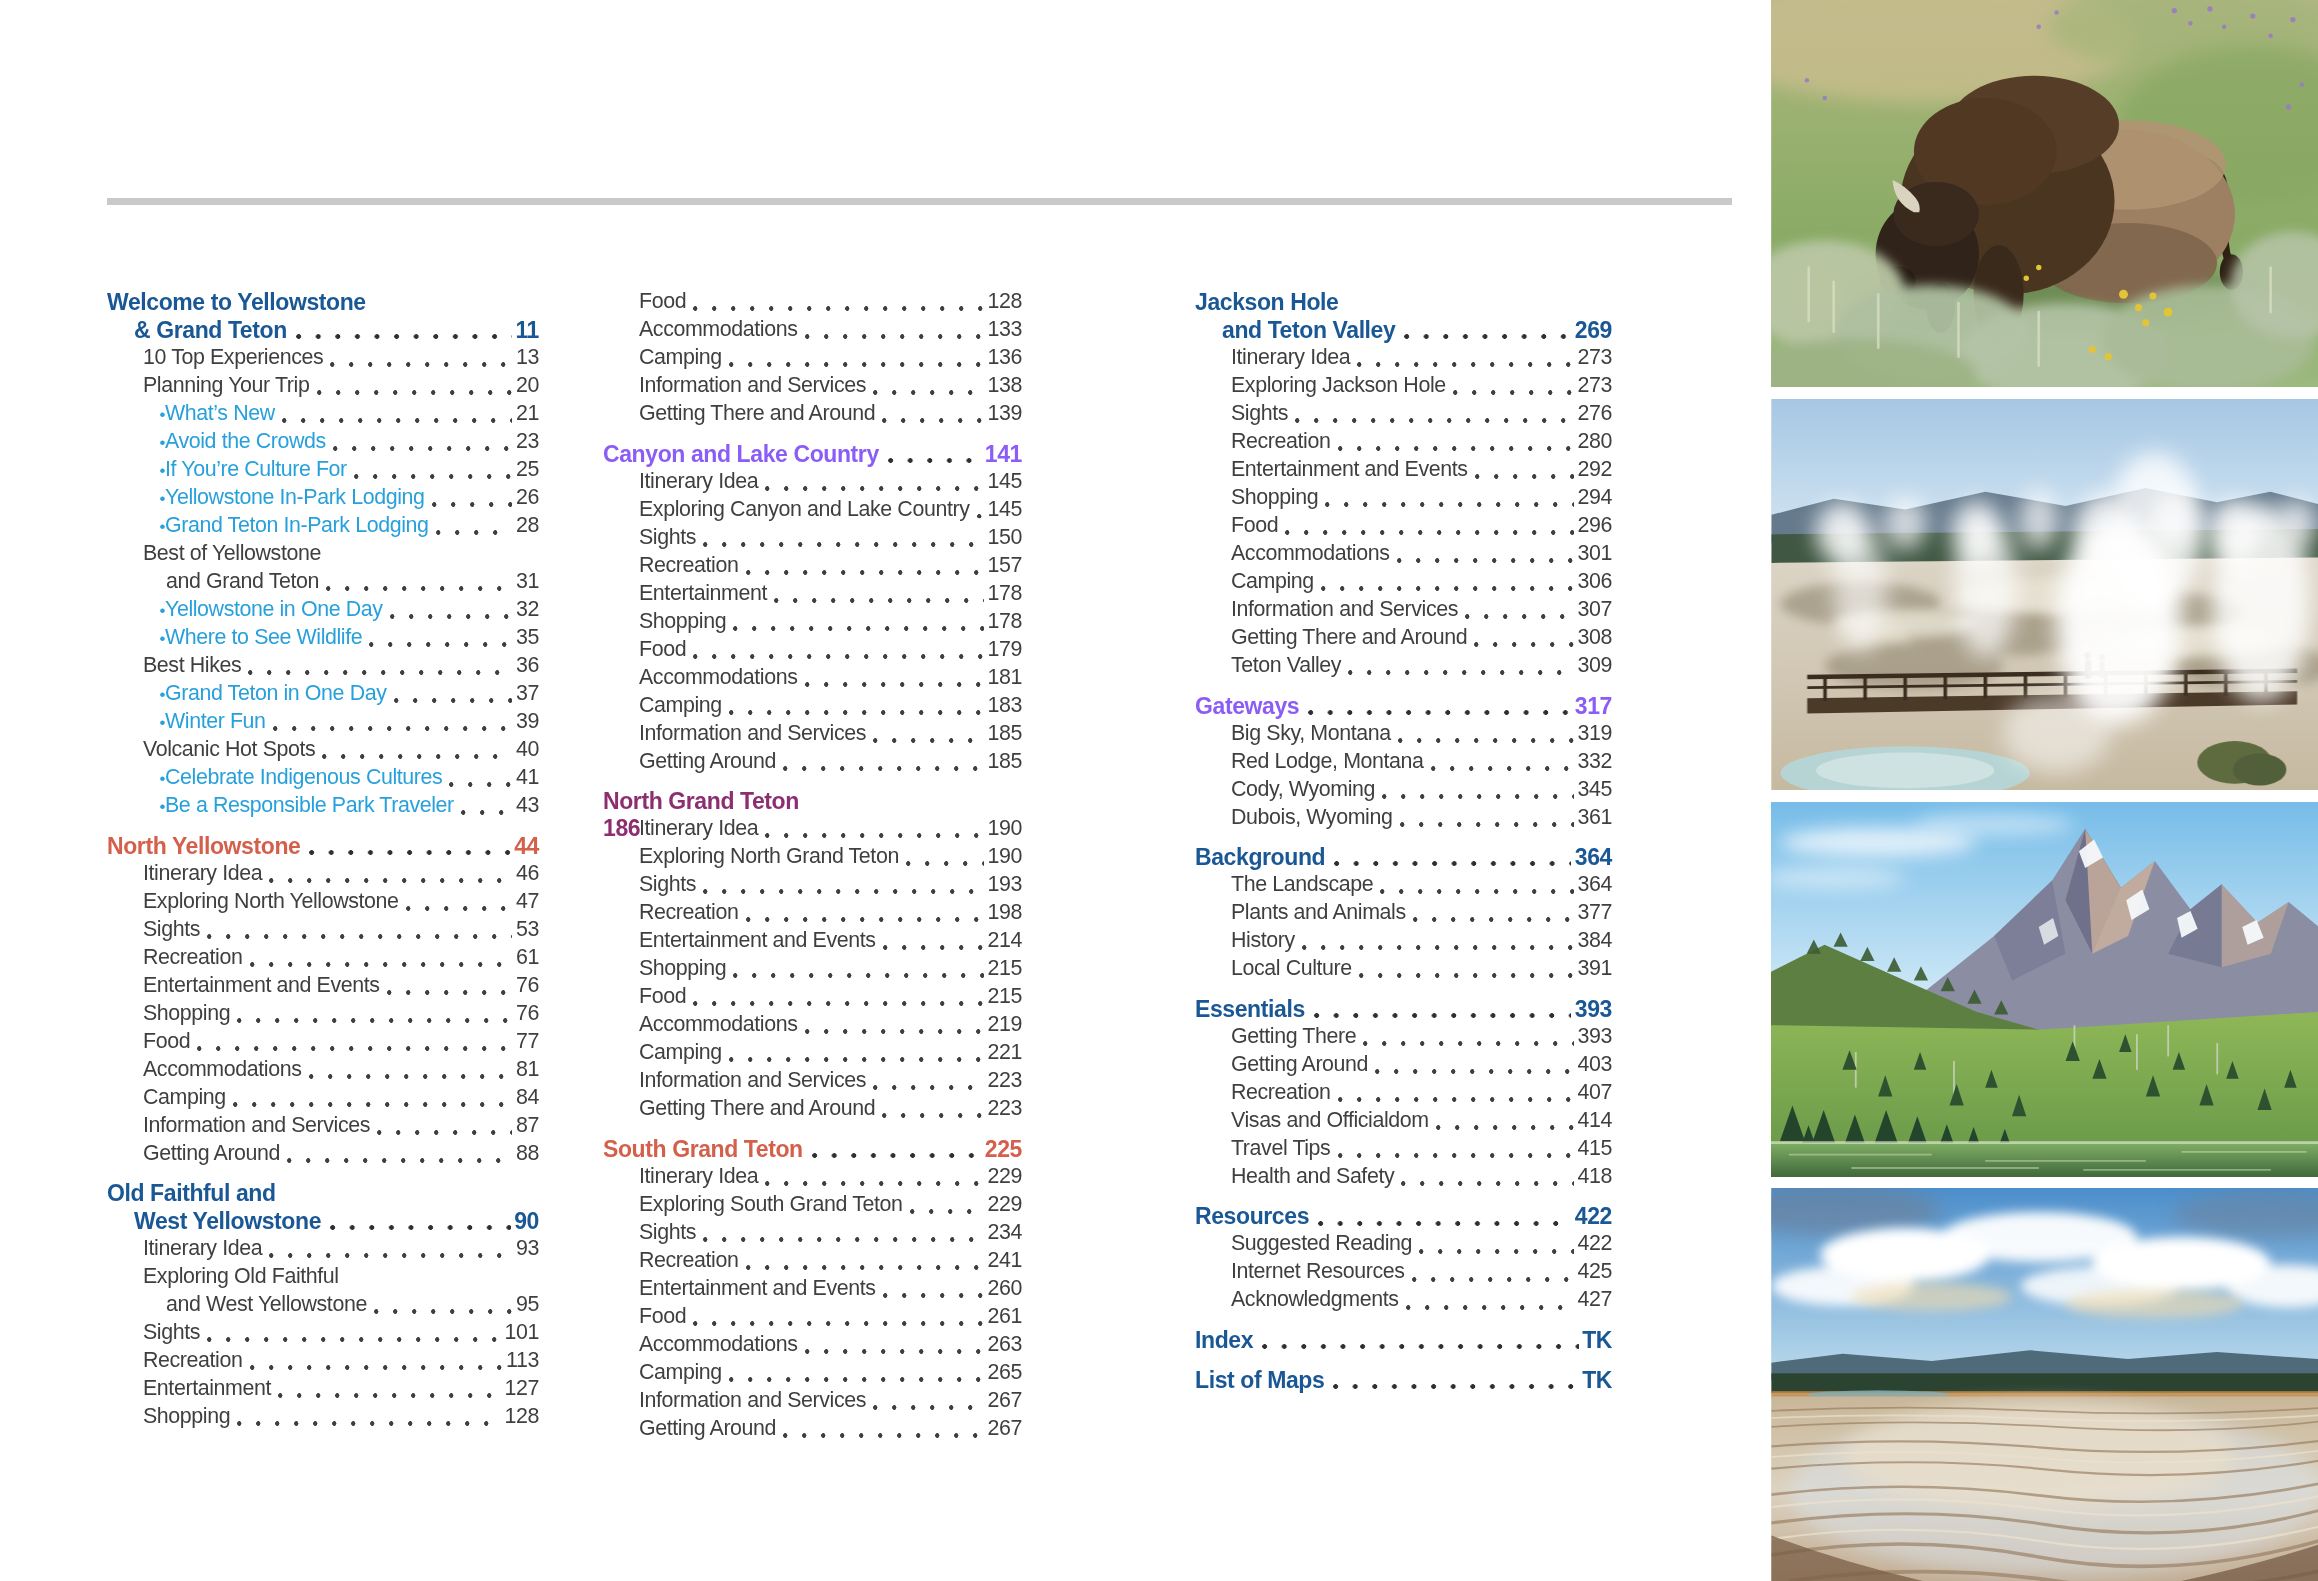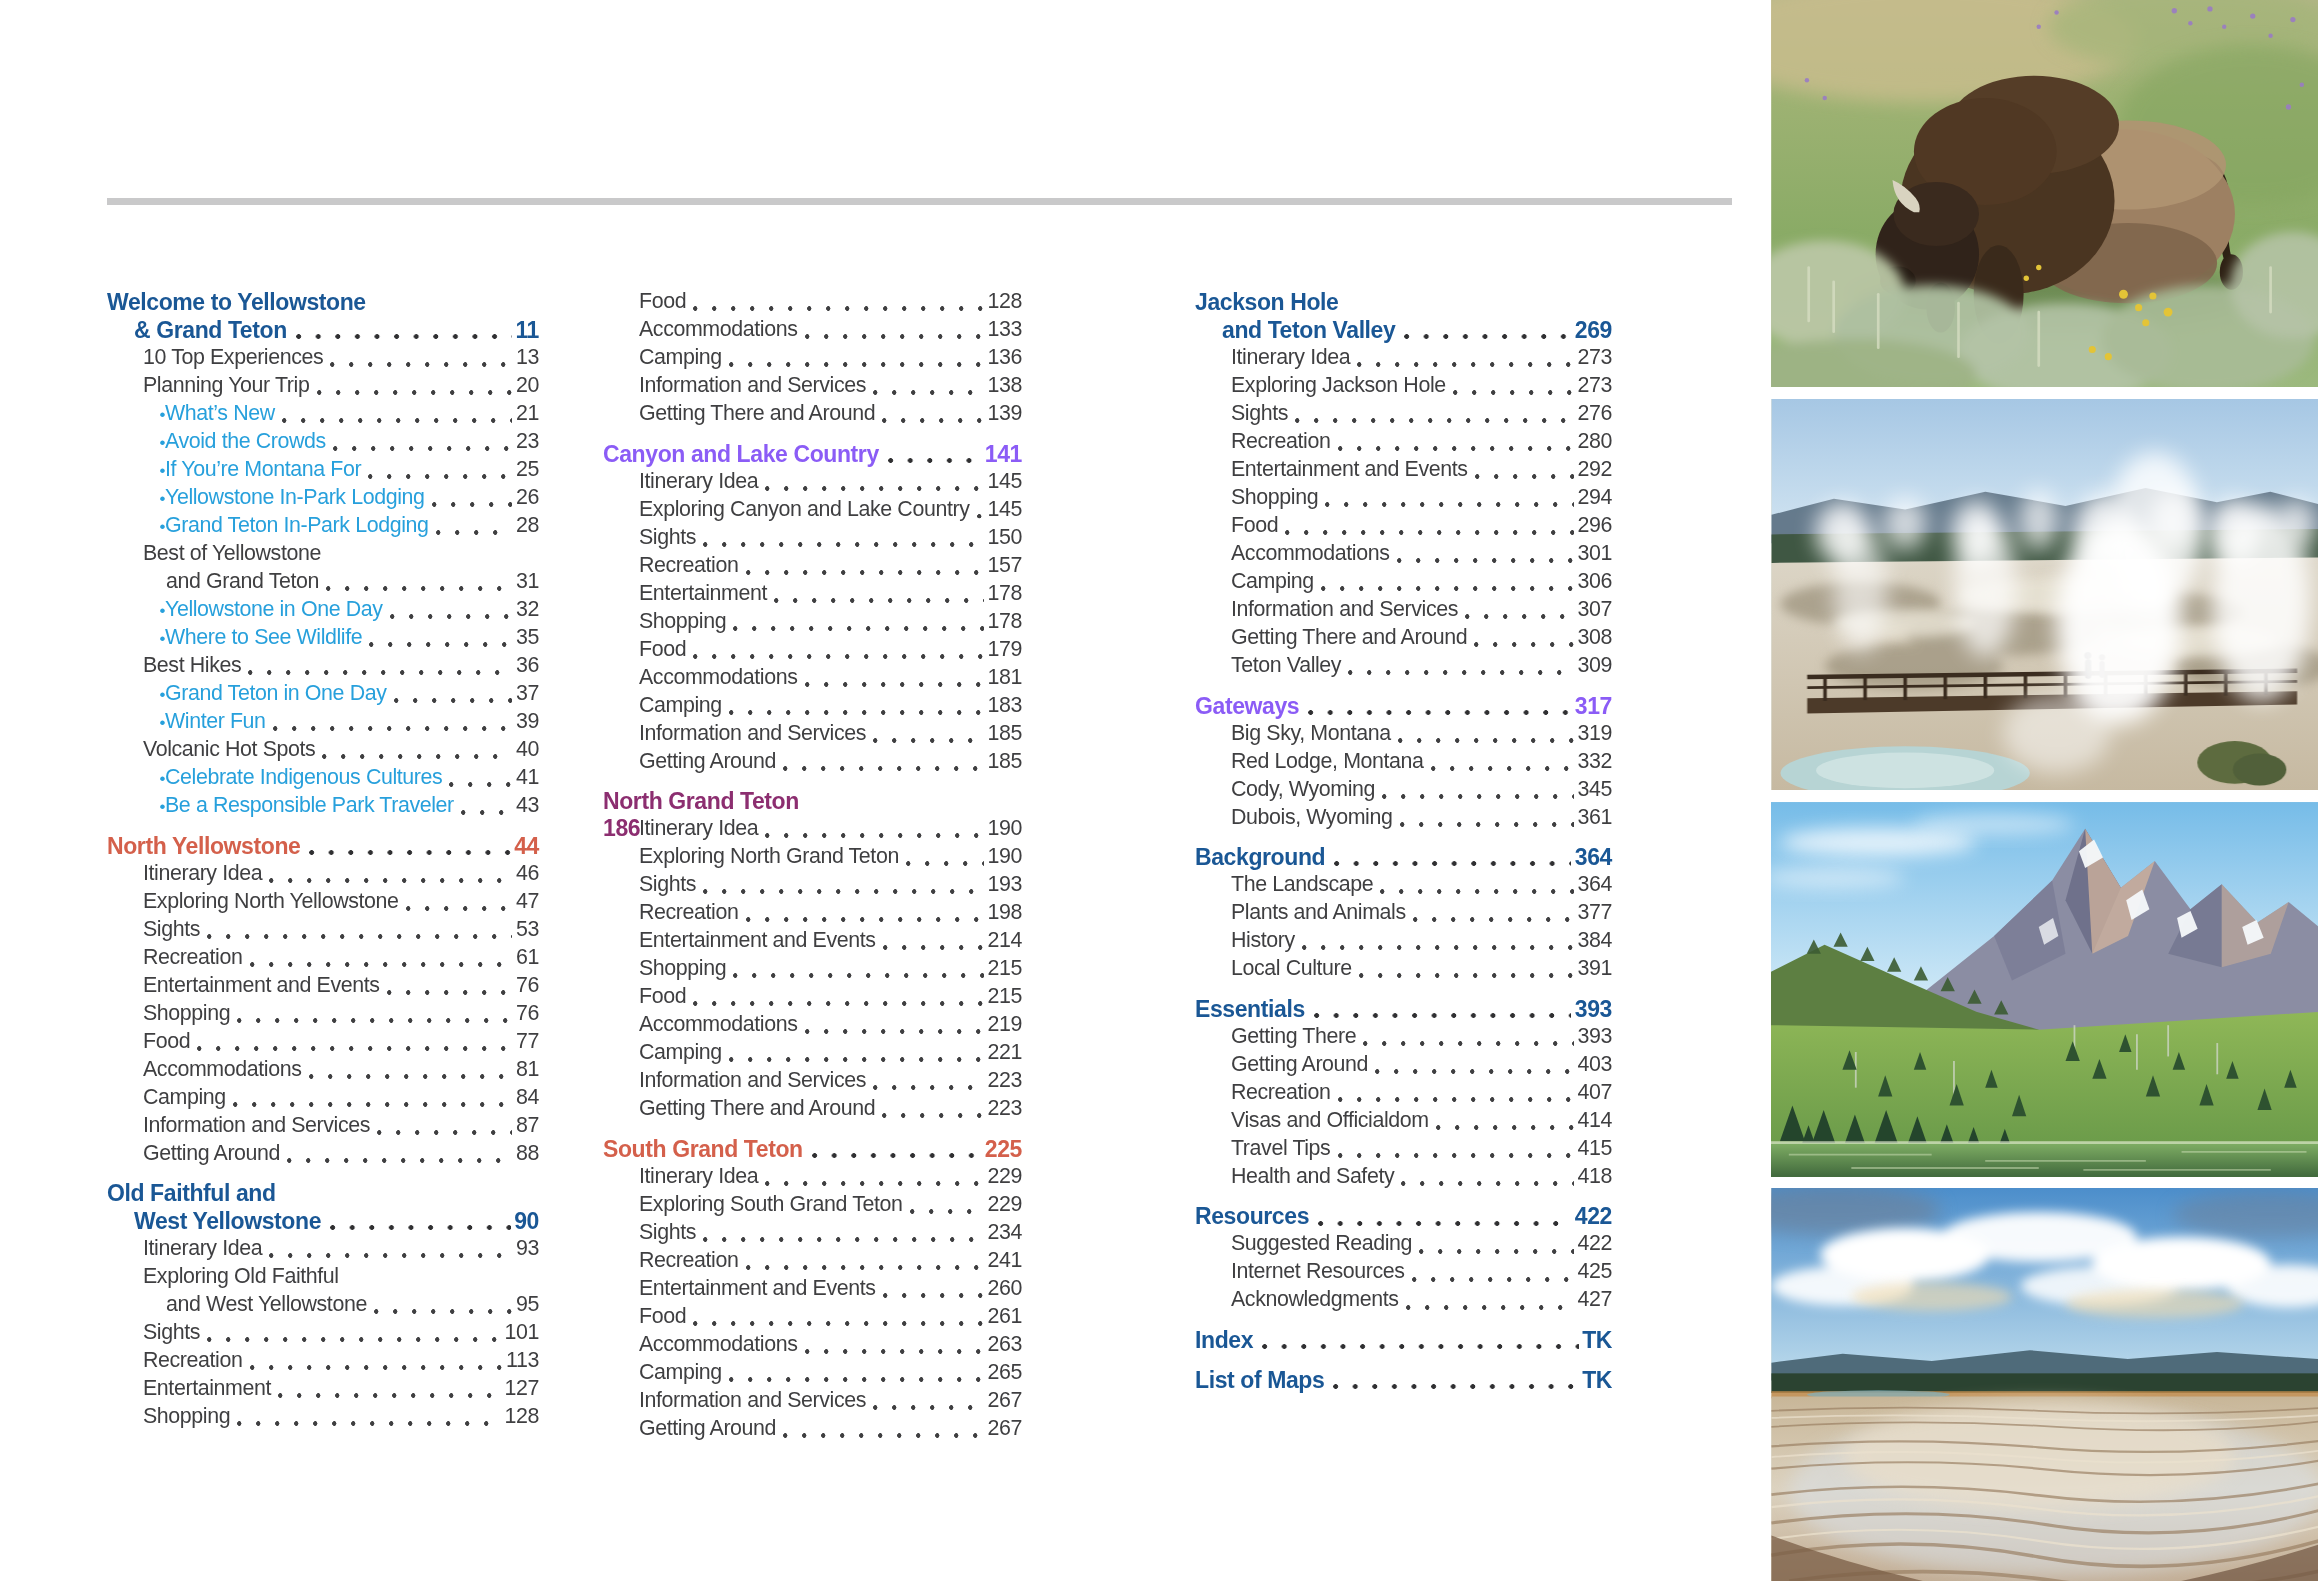--- a/index.html
+++ b/index.html
@@ -74,21 +74,21 @@
             <span class="page-num">21</span>
           </div>
           <div class="row item-row indent-bullet">
             <span class="bullet">•</span>
             <span class="label c-cyan">Avoid the Crowds</span>
             <span class="leader"></span>
             <span class="page-num">23</span>
           </div>
           <div class="row item-row indent-bullet">
             <span class="bullet">•</span>
-            <span class="label c-cyan">If You’re Montana For</span>
+            <span class="label c-cyan">If You’re Culture For</span>
             <span class="leader"></span>
             <span class="page-num">25</span>
           </div>
           <div class="row item-row indent-bullet">
             <span class="bullet">•</span>
             <span class="label c-cyan">Yellowstone In-Park Lodging</span>
             <span class="leader"></span>
             <span class="page-num">26</span>
           </div>
           <div class="row item-row indent-bullet">

